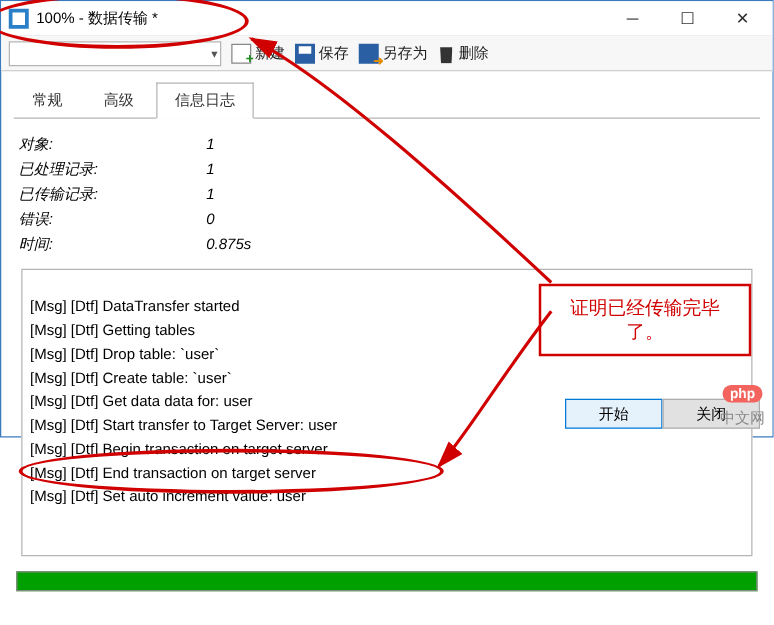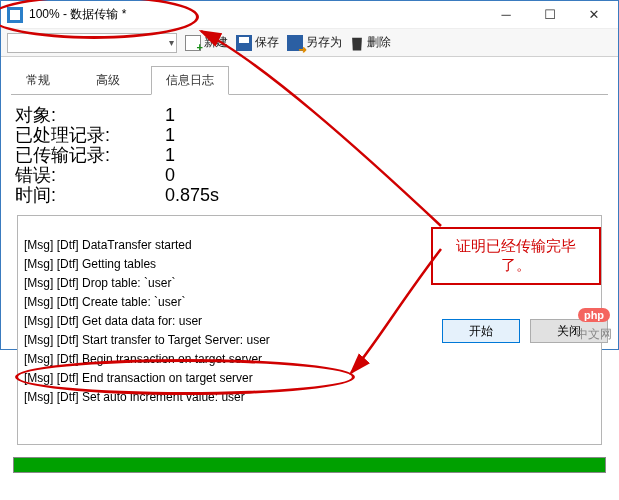--- a/index.html
+++ b/index.html
@@ -68,40 +68,40 @@
   .ic-new { background: linear-gradient(#fff,#fff); border:1px solid #888; position:relative;}
   .ic-new::after{content:"+";position:absolute;right:-3px;bottom:-3px;color:#1a8f1a;font-weight:bold;font-size:11px;}
   .ic-save { background:#2b5fa3; position:relative;}
   .ic-save::after{content:"";position:absolute;left:3px;top:2px;width:10px;height:6px;background:#fff;}
   .ic-saveas { background:#2b5fa3; position:relative;}
   .ic-saveas::after{content:"➜";position:absolute;right:-4px;bottom:-4px;color:#e08b00;font-size:10px;font-weight:bold;}
   .ic-del { width:14px;height:16px;background:#333;clip-path:polygon(15% 20%,85% 20%,80% 100%,20% 100%);position:relative;}
   .tabs {
     display:flex;
     padding: 8px 10px 0 10px;
-    gap:16px;
+    gap:3px;
     font-size:12px;
   }
   .tab {
     padding: 5px 14px;
     border:1px solid transparent;
     border-bottom:none;
     color:#333;
     position:relative;
     top:1px;
     background:transparent;
   }
   .tab.active {
     border-color:#b5b5b5;
     background:#fff;
     border-bottom:1px solid #fff;
   }
   .tab-border { border-bottom:1px solid #b5b5b5; margin:0 10px;}
   .content { padding: 10px 14px 6px 14px; }
-  .stats { line-height: 20px; font-size:18px;}
+  .stats { line-height: 20px; font-size:12px;font-style:italic;}
   .stats-row { display:flex;}
   .stats-row .lbl { width: 150px;}
   .stats-row .val { }
   .logbox {
     margin: 10px 2px 0 2px;
     border:1px solid #b5b5b5;
     height: 230px;
     padding: 20px 6px;
     font-size: 12px;
     line-height: 19px;
@@ -111,21 +111,21 @@
   }
   .progress {
     margin: 6px 12px 0 12px;
     height: 16px;
     background: #00a000;
     border:1px solid #888;
   }
   .footer {
     position:absolute;
     bottom:6px; right:10px;
-    display:flex;gap:10px;
+    display:flex;gap:0;
   }
   .btn {
     min-width: 78px;
     height: 24px;
     background:#e1e1e1;
     border:1px solid #adadad;
     font-size:12px;
     display:flex;align-items:center;justify-content:center;
   }
   .btn.primary { border:1px solid #0078d7; background:#e5f1fb;}

